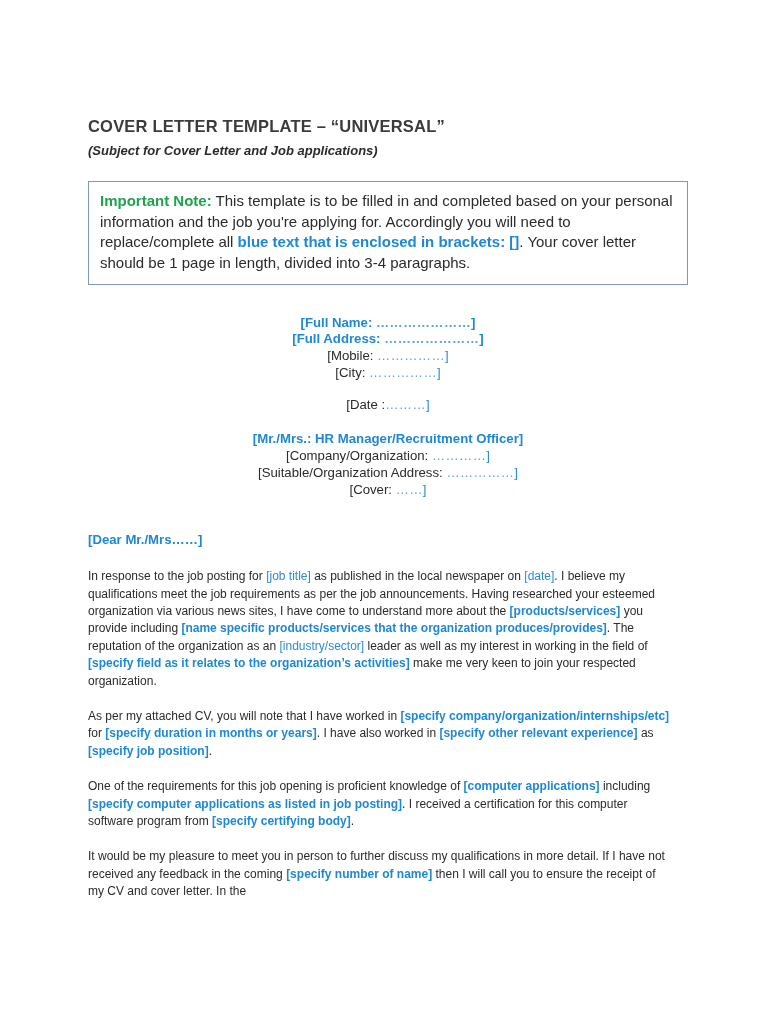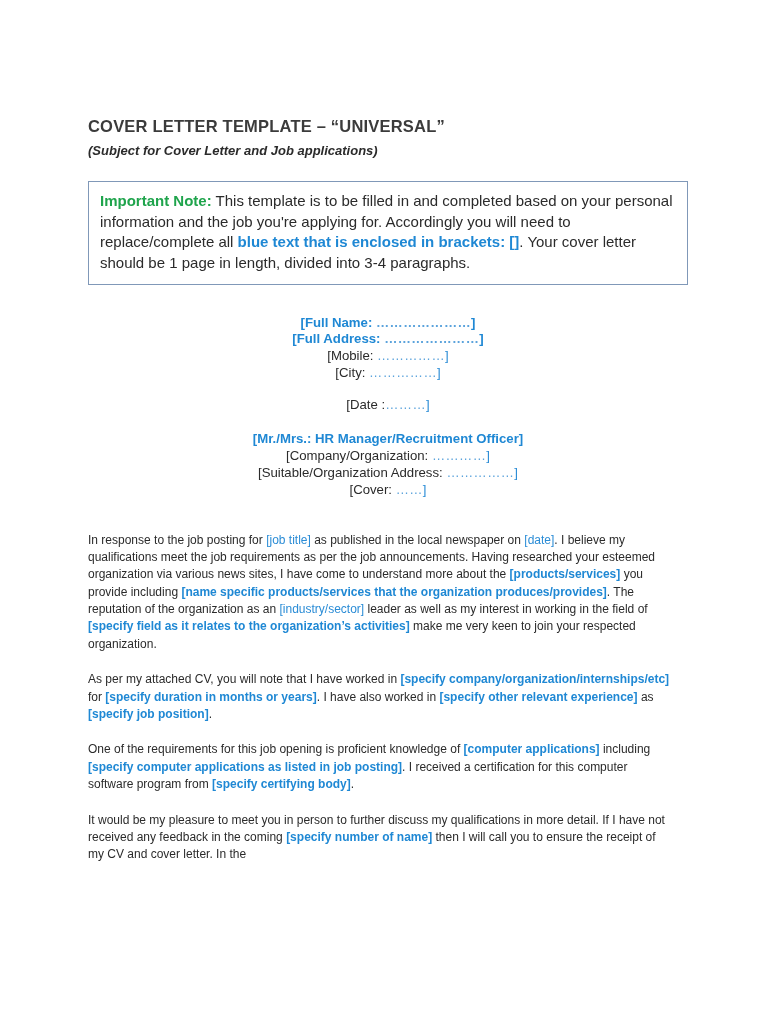--- a/index.html
+++ b/index.html
@@ -129,20 +129,21 @@
   </div>
 
   <div class="addr-block">
     <p class="addr-line bold-blue">[Mr./Mrs.: HR Manager/Recruitment Officer]</p>
     <p class="addr-line gray"><span>[Company/Organization: </span><span class="dots">…………</span><span class="brk">]</span></p>
     <p class="addr-line gray"><span>[Suitable/Organization Address: </span><span class="dots">……………</span><span class="brk">]</span></p>
     <p class="addr-line gray"><span>[Cover: </span><span class="dots">……</span><span class="brk">]</span></p>
     <div class="spacer-line"></div>
   </div>
 
+  <p class="salutation">[Dear Mr./Mrs……]</p>
 
   <p class="body-para"><span>In response to the job posting for </span><span class="blue">[job title]</span><span> as published in the local newspaper on </span><span class="blue">[date]</span><span>. I believe my qualifications meet the job requirements as per the job announcements. Having researched your esteemed organization via various news sites, I have come to understand more about the </span><span class="blue-bold">[products/services]</span><span> you provide including </span><span class="blue-bold">[name specific products/services that the organization produces/provides]</span><span>. The reputation of the organization as an </span><span class="blue">[industry/sector]</span><span> leader as well as my interest in working in the field of </span><span class="blue-bold">[specify field as it relates to the organization’s activities]</span><span> make me very keen to join your respected organization.</span></p>
 
   <p class="body-para"><span>As per my attached CV, you will note that I have worked in </span><span class="blue-bold">[specify company/organization/internships/etc]</span><span> for </span><span class="blue-bold">[specify duration in months or years]</span><span>. I have also worked in </span><span class="blue-bold">[specify other relevant experience]</span><span>  as </span><span class="blue-bold">[specify job position]</span><span>.</span></p>
 
   <p class="body-para"><span>One of the requirements for this job opening is proficient knowledge of </span><span class="blue-bold">[computer applications]</span><span> including </span><span class="blue-bold">[specify computer applications as listed in job posting]</span><span>. I received a certification for this computer software program from </span><span class="blue-bold">[specify certifying body]</span><span>.</span></p>
 
   <p class="body-para"><span>It would be my pleasure to meet you in person to further discuss my qualifications in more detail. If I have not received any feedback in the coming </span><span class="blue-bold">[specify number of name]</span><span> then I will call you to ensure the receipt of my CV and cover letter. In the</span></p>
 
 </div>

